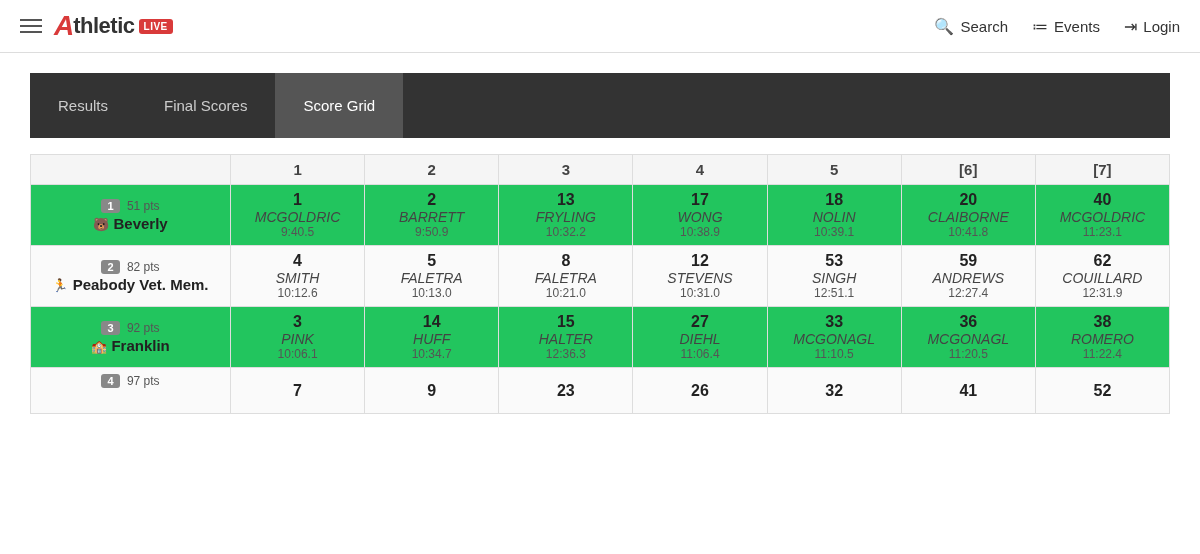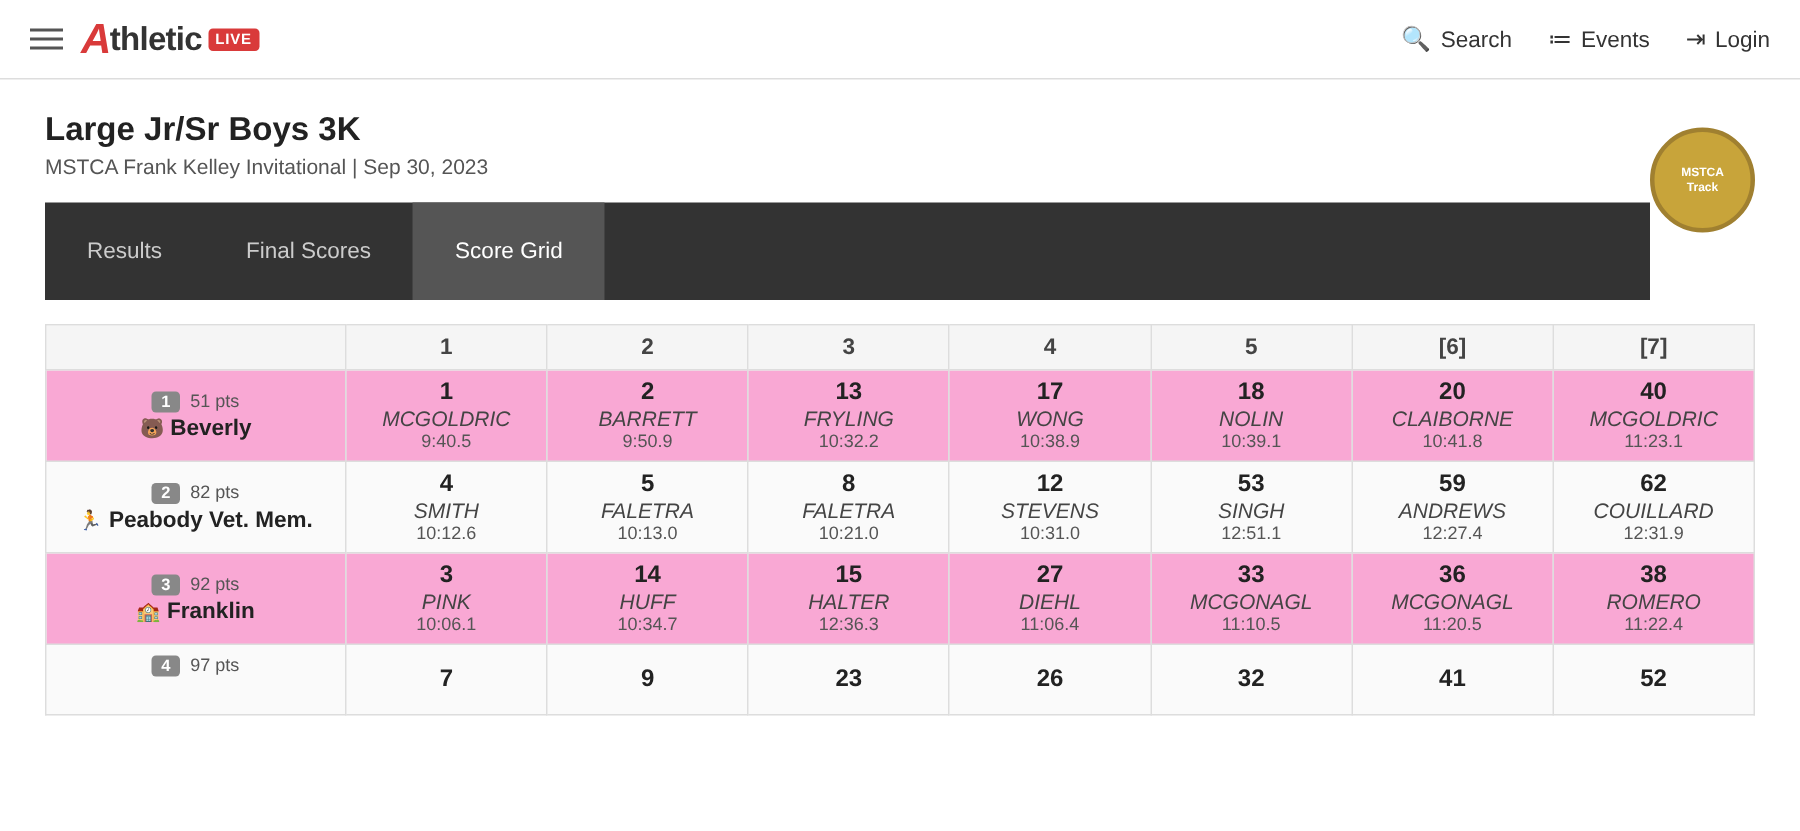--- a/index.html
+++ b/index.html
@@ -194,21 +194,21 @@
     .runner-time {
       font-size: 12px;
       color: #555;
       display: block;
     }
     .col-header-bracket {
       color: #777;
       font-weight: 500;
       font-size: 14px;
     }
-    .row-even { background: #f9a8d4; }
+    .row-even { background: #22c55e; }
     .row-odd { background: #fafafa; }
   </style>
 </head>
 <body>
 
 <header class="header">
   <div class="header-left">
     <div class="hamburger">
       <span></span>
         <span></span>
@@ -231,29 +231,20 @@
     </a>
     <a class="nav-item">
       <span class="nav-icon">⇥</span>
       <span>Login</span>
     </a>
   </div>
 </header>
 
 <div class="page-content">
 
-  <div style="position:relative;">
-    <h1 class="event-title">Large Jr/Sr Boys 3K</h1>
-    <p class="event-subtitle">MSTCA Frank Kelley Invitational | Sep 30, 2023</p>
-    <div class="logo-badge">
-      <div class="logo-badge-inner">
-        <span style="font-size:8px; text-align:center; line-height:1.2;">MSTCA<br>Track</span>
-      </div>
-    </div>
-  </div>
 
   <div class="tabs-container">
     <button class="tab">Results</button>
     <button class="tab">Final Scores</button>
     <button class="tab active">Score Grid</button>
   </div>
 
   <table class="score-grid-table">
     <thead>
       <tr>

